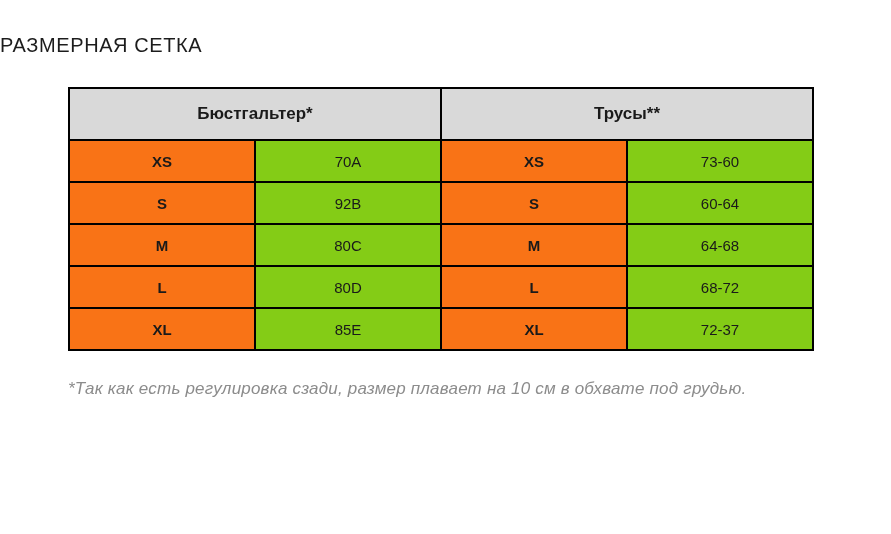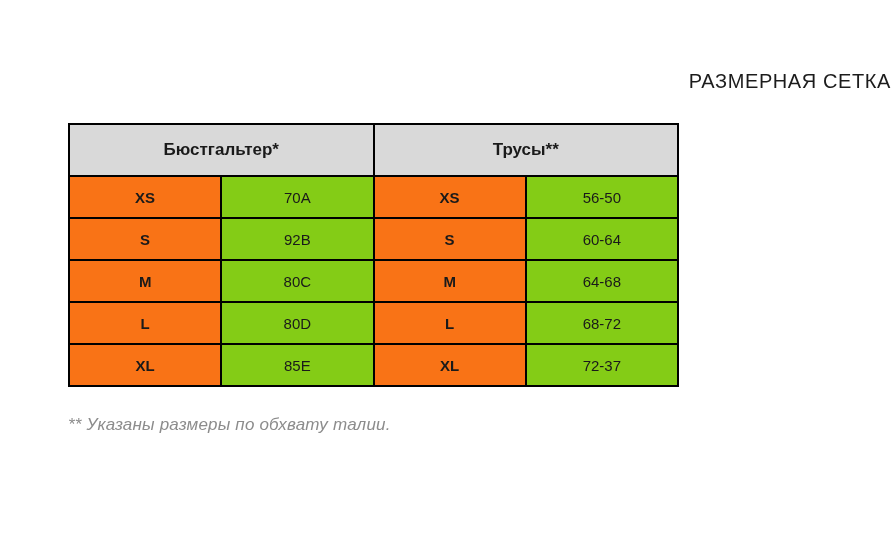--- a/index.html
+++ b/index.html
@@ -8,31 +8,31 @@
     background: #ffffff;
   }
   body {
     width: 891px;
     height: 534px;
     overflow: hidden;
     font-family: "Liberation Sans", sans-serif;
     color: #1a1a1a;
   }
   .page-title {
-    margin: 70px 0 0 0;
-    text-align: right;
+    margin: 34px 0 0 0;
+    text-align: left;
     font-size: 20px;
     font-weight: normal;
     letter-spacing: 0.6px;
     color: #1c1c1c;
   }
   table.size-table {
     border-collapse: collapse;
     table-layout: fixed;
-    width: 611px;
+    width: 746px;
     margin: 30px 0 0 68px;
   }
   table.size-table th,
   table.size-table td {
     border: 2px solid #000000;
     text-align: center;
     vertical-align: middle;
     padding: 0;
   }
   table.size-table th {
@@ -76,21 +76,21 @@
       <tr>
         <th colspan="2">Бюстгальтер*</th>
         <th colspan="2">Трусы**</th>
       </tr>
     </thead>
     <tbody id="table-body">
         <tr>
           <td class="size-cell">XS</td>
           <td class="value-cell">70A</td>
           <td class="size-cell">XS</td>
-          <td class="value-cell">56-50</td>
+          <td class="value-cell">73-60</td>
         </tr>
         <tr>
           <td class="size-cell">S</td>
           <td class="value-cell">92B</td>
           <td class="size-cell">S</td>
           <td class="value-cell">60-64</td>
         </tr>
         <tr>
           <td class="size-cell">M</td>
           <td class="value-cell">80C</td>
@@ -106,16 +106,16 @@
         <tr>
           <td class="size-cell">XL</td>
           <td class="value-cell">85E</td>
           <td class="size-cell">XL</td>
           <td class="value-cell">72-37</td>
         </tr>
       </tbody>
   </table>
 
   <div class="footnotes">
-    <p>** Указаны размеры по обхвату талии.</p>
+    <p>*Так как есть регулировка сзади, размер плавает на 10 см в обхвате под грудью.</p>
   </div>
 
 </div>
 
 </body></html>

